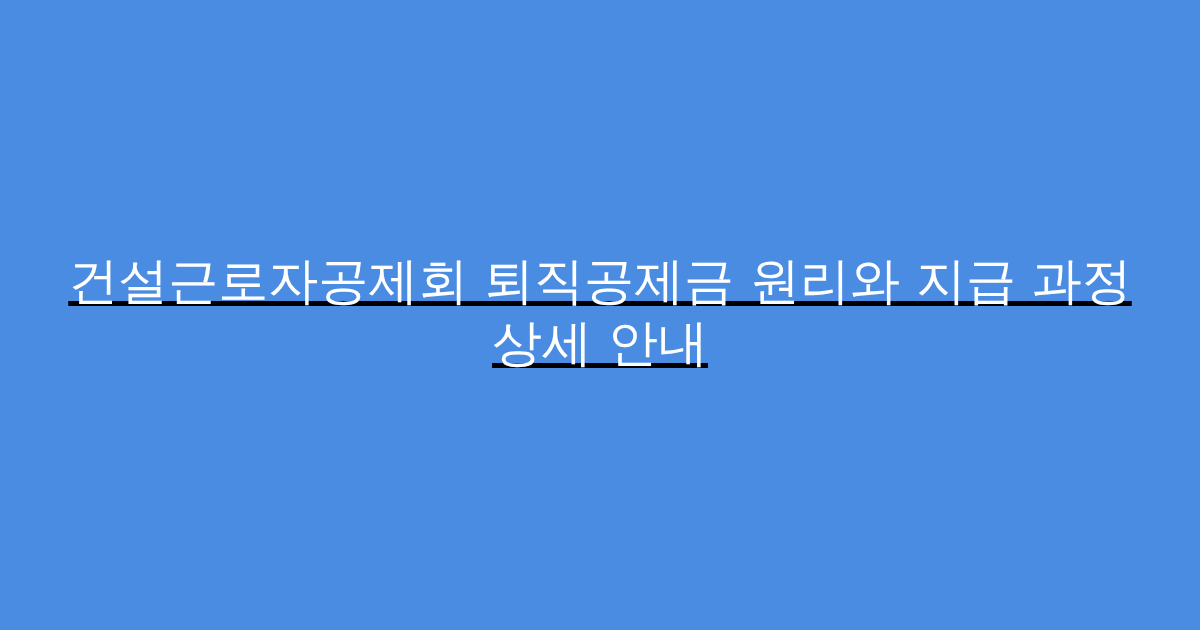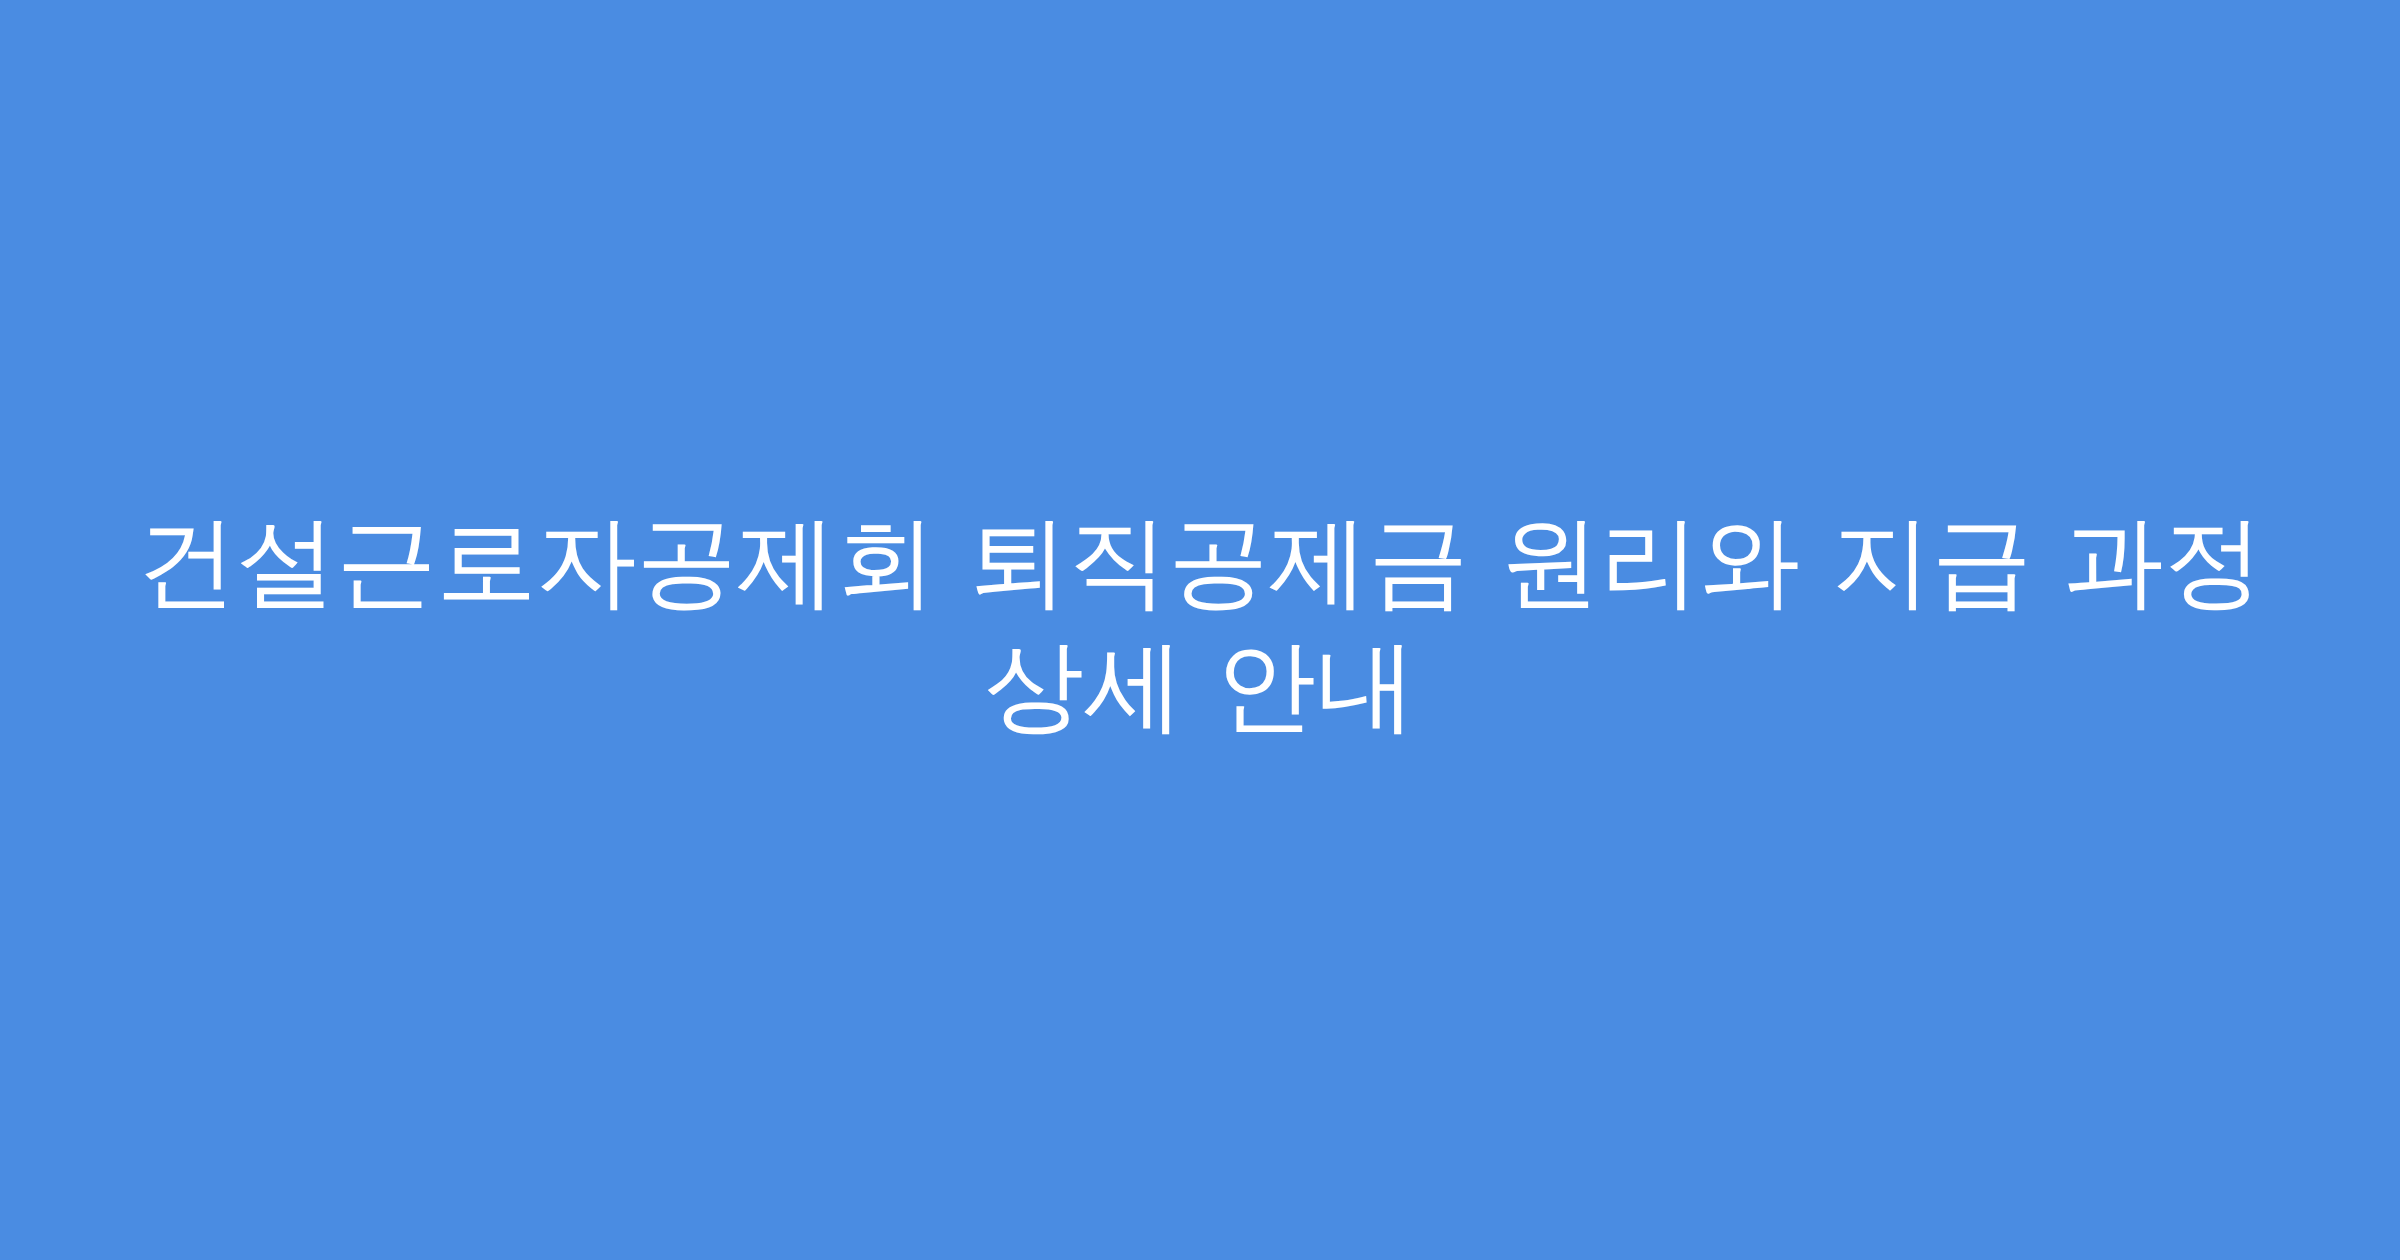--- a/index.html
+++ b/index.html
@@ -17,20 +17,21 @@
   .og-card {
     position: relative;
     box-sizing: border-box;
     width: 1200px;
     height: 630px;
     background-color: #4a8ce2;
     display: flex;
     align-items: center;
     justify-content: center;
     overflow: hidden;
+    text-decoration: underline;
   }
 
   .card-inner {
     width: 1200px;
     display: flex;
     flex-direction: column;
     align-items: center;
     justify-content: center;
     
     transform: translateY(-3px);

